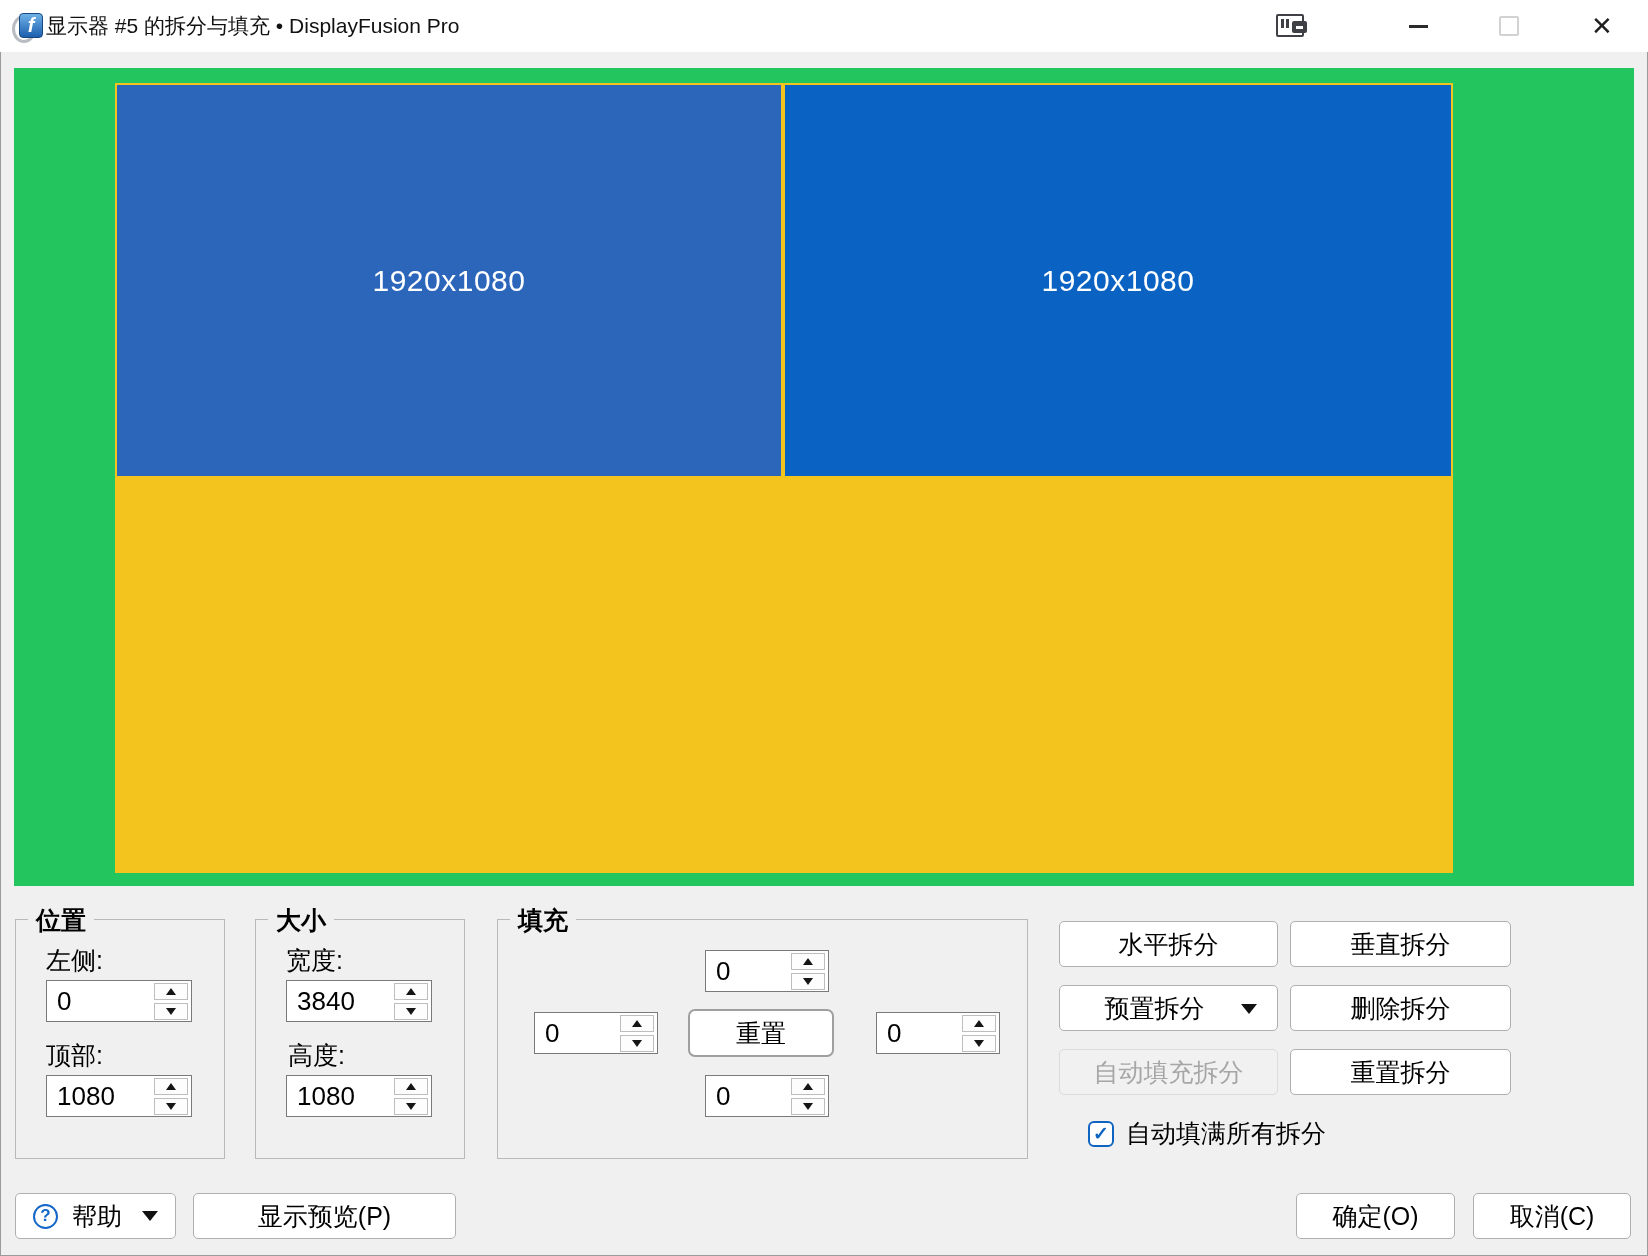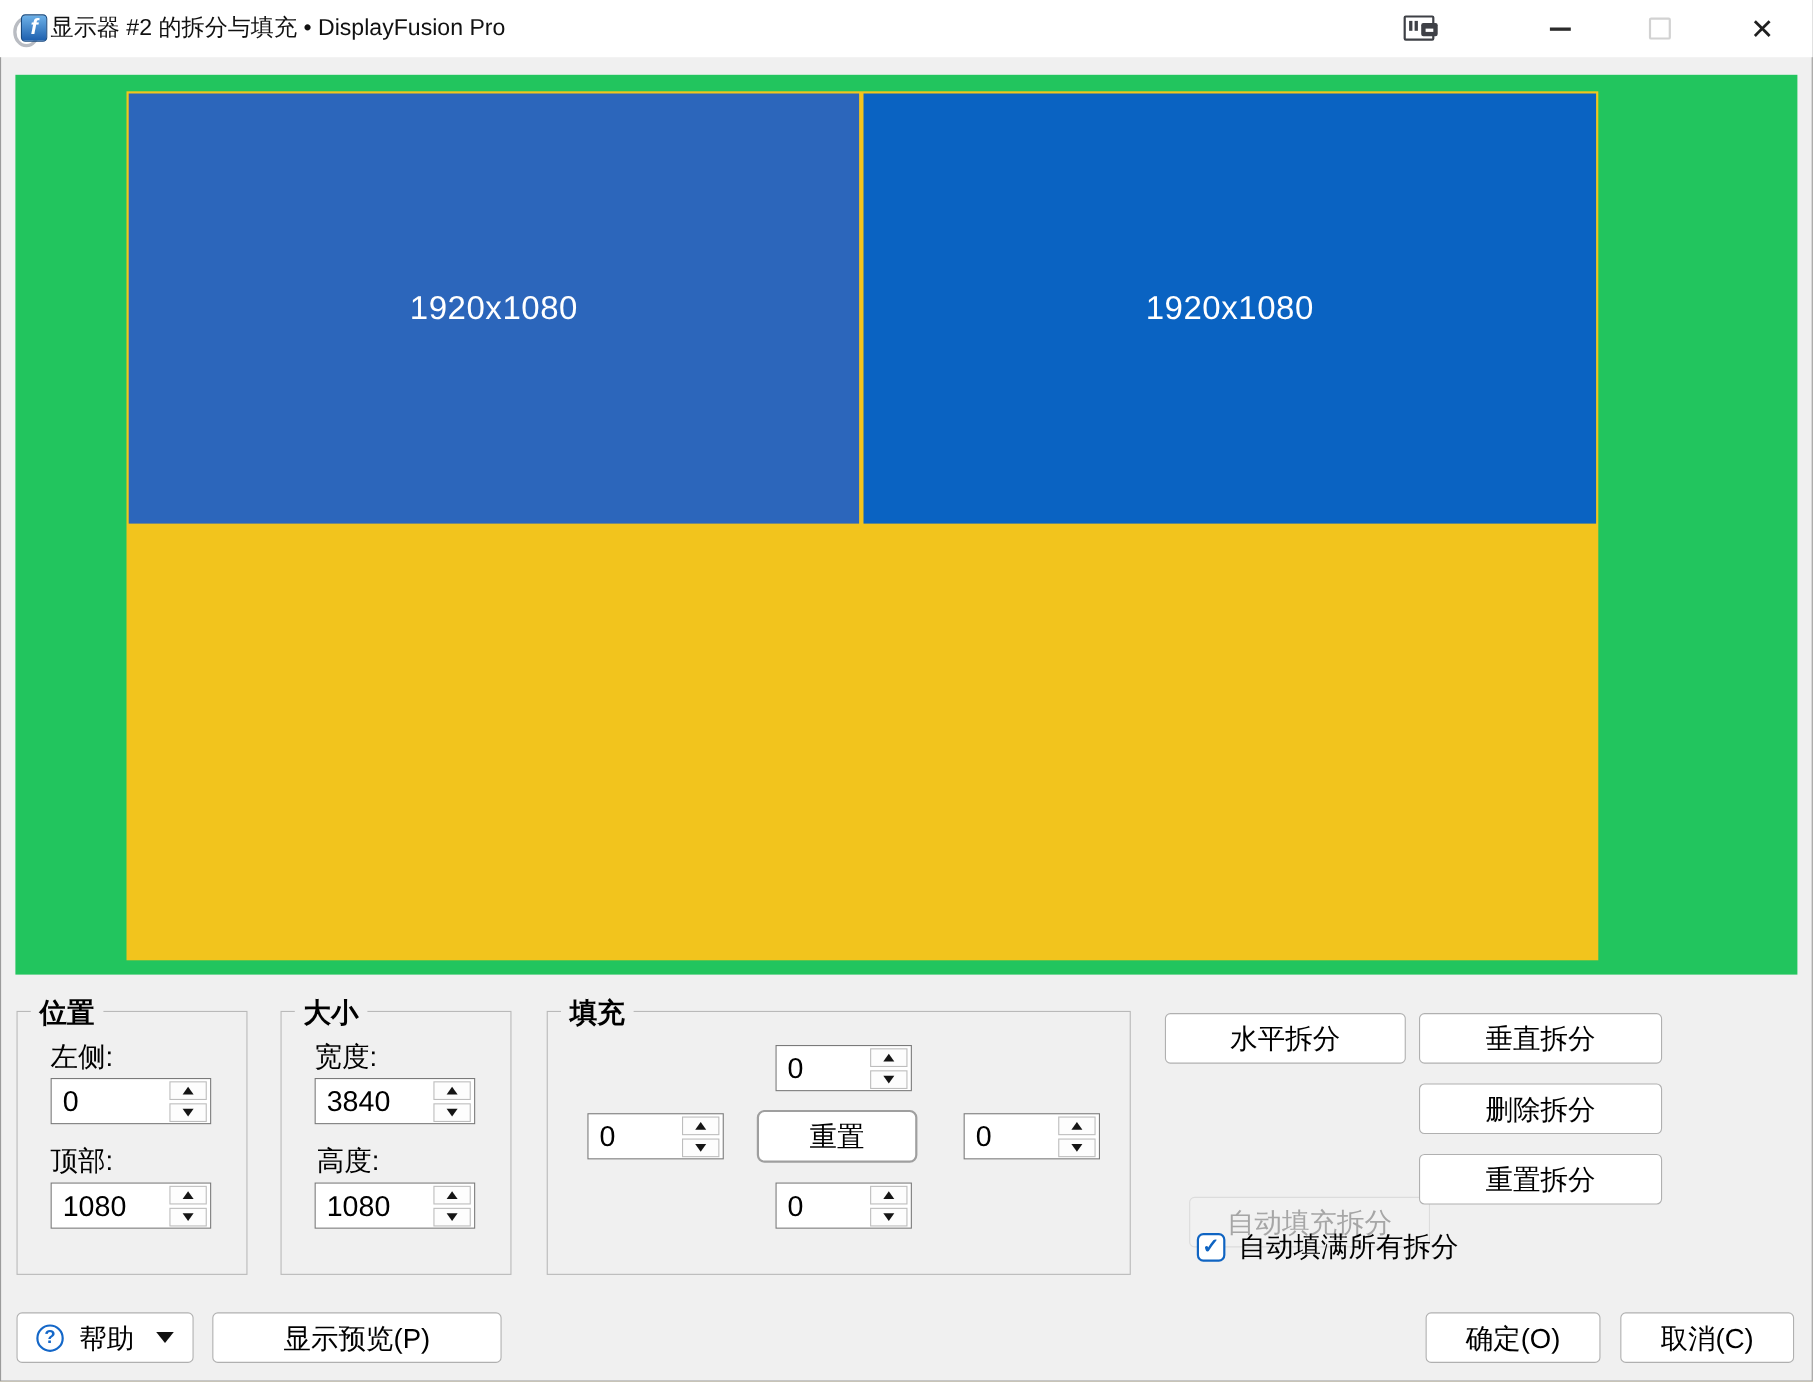--- a/index.html
+++ b/index.html
@@ -69,21 +69,21 @@
 </head>
 <body>
 
 <div class="window">
 
   <div class="titlebar">
     <div class="app-logo">
       <div class="logo-ring"></div>
       <div class="logo-sq">f</div>
     </div>
-    <div class="title-text">显示器 #2 的拆分与填充 • DisplayFusion Pro</div>
+    <div class="title-text">显示器 #5 的拆分与填充 • DisplayFusion Pro</div>
     <div class="cap-btn" style="left:1268px;">
       <div class="msel">
           <div class="back"></div>
           <div class="bar1"></div>
           <div class="bar2"></div>
           <div class="front"></div>
           <div class="dash"></div>
         </div>
     </div>
     <div class="cap-btn" style="left:1393px;">
@@ -208,22 +208,26 @@
           </div>
         <div class="sb">
             <div class="tri-down"></div>
           </div>
       </div>
     </div>
   </div>
 
   <div class="btn" style="left:1290px; top:921px; width:221px; height:46px;">垂直拆分</div>
   <div class="btn" style="left:1059px; top:921px; width:219px; height:46px;">水平拆分</div>
+  <div class="btn" style="left:1059px; top:985px; width:219px; height:46px;">
+    <span style="margin-right:28px;">预置拆分</span>
+    <span class="dd-arrow preset-arrow"></span>
+  </div>
   <div class="btn" style="left:1290px; top:985px; width:221px; height:46px;">删除拆分</div>
-  <div class="btn disabled" id="autofill-btn" style="left:1081px; top:1049px; width:219px; height:46px;margin-top:39px;">自动填充拆分</div>
+  <div class="btn disabled" id="autofill-btn" style="left:1059px; top:1049px; width:219px; height:46px;">自动填充拆分</div>
   <div class="btn" style="left:1290px; top:1049px; width:221px; height:46px;font-family:Liberation Mono, monospace;">重置拆分</div>
 
   <div class="checkbox-row">
     <div class="checkbox">
       <span class="checkmark" id="checkmark" style="visibility: visible;">✓</span>
     </div>
     <span class="checkbox-label">自动填满所有拆分</span>
   </div>
 
   <div class="btn" style="left:15px; top:1193px; width:161px; height:46px;">

